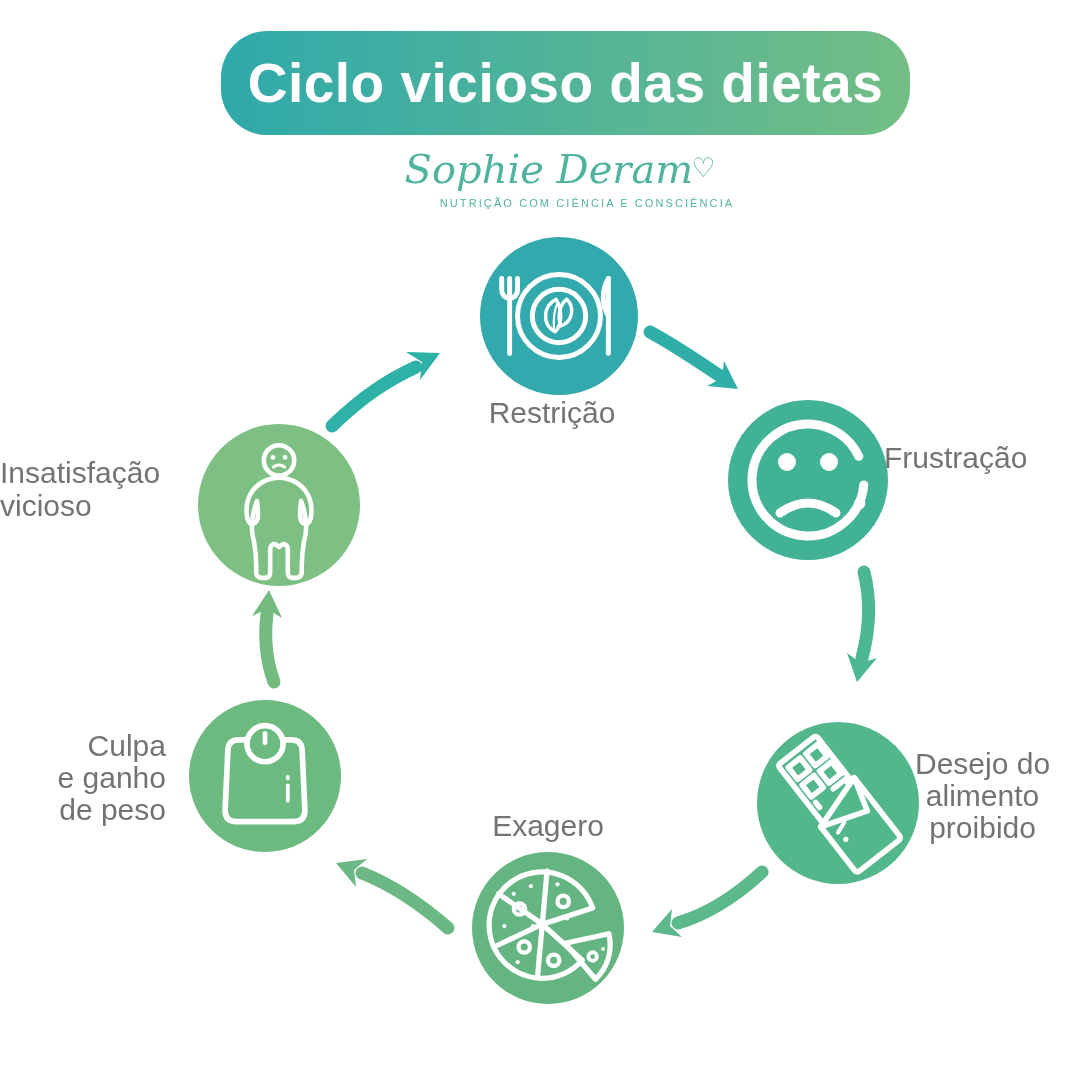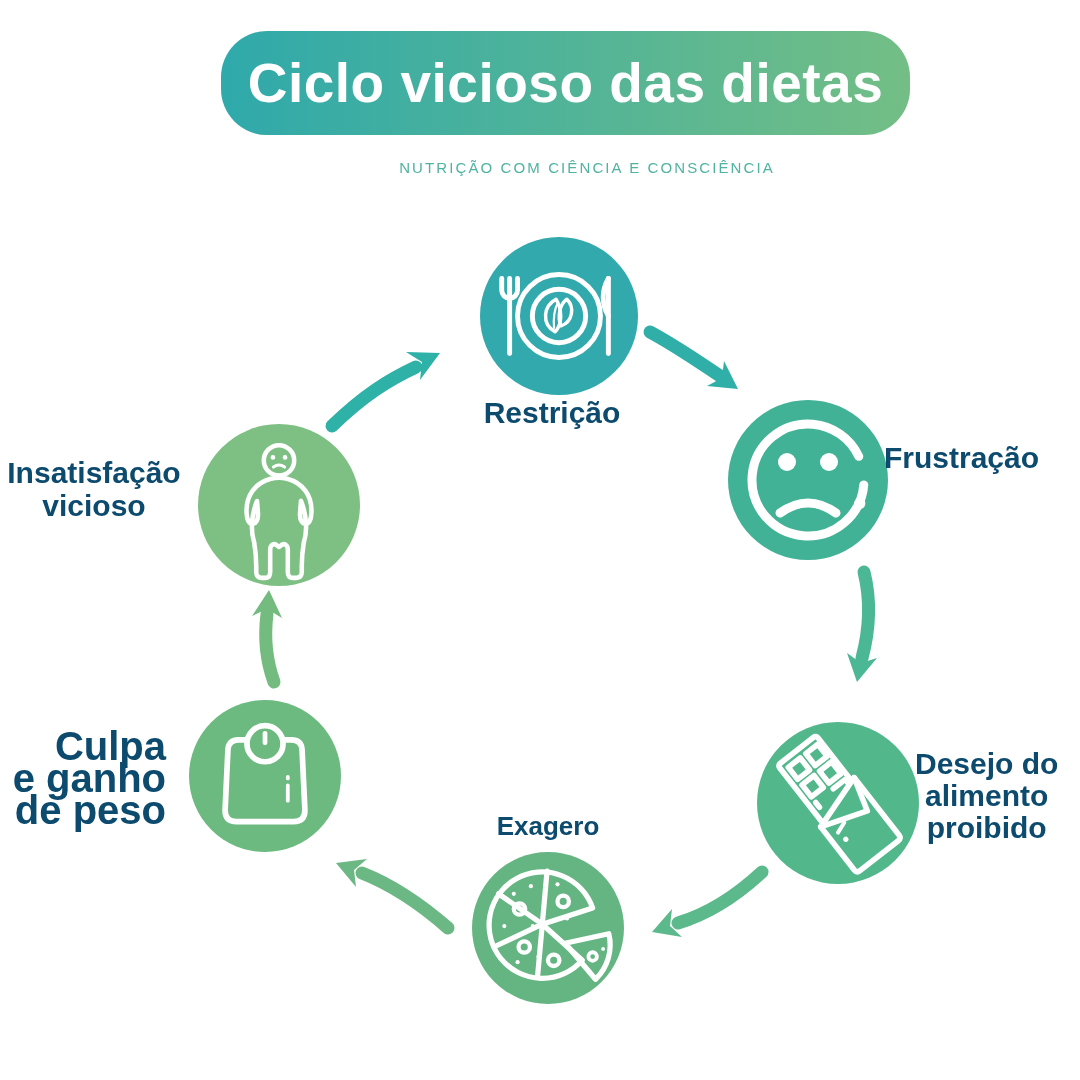--- a/index.html
+++ b/index.html
@@ -9,60 +9,61 @@
   
   .title-banner{position:absolute;left:221px;top:31px;width:689px;height:104px;
     border-radius:46px;background:linear-gradient(90deg,#2FA9AB 0%,#73BE85 100%);
     display:flex;align-items:center;justify-content:center;}
   .title-text{color:#ffffff;font-size:55px;font-weight:700;letter-spacing:.5px;}
 
   
   .logo{position:absolute;left:360px;top:146px;width:400px;text-align:center;color:#4FB3A0;}
   .logo-script{font-family:"DejaVu Serif",serif;font-style:italic;font-size:40px;line-height:44px;}
   .logo-heart{font-size:27px;vertical-align:6px;margin-left:-2px;}
-  .logo-tagline{font-size:15px;letter-spacing:2.1px;margin-top:13px;transform:translateX(27px);font-weight:400;}
+  .logo-tagline{font-size:11px;letter-spacing:2.1px;margin-top:6px;transform:translateX(27px);font-weight:400;}
 
   
   .circle{position:absolute;border-radius:50%;}
   .circle svg{width:100%;height:100%;display:block;}
   .c-restricao   {left:480px;top:237px;width:158px;height:158px;background:#32A9AC;}
   .c-frustracao  {left:728px;top:400px;width:160px;height:160px;background:#41B296;}
   .c-desejo      {left:757px;top:722px;width:162px;height:162px;background:#53B78C;}
   .c-exagero     {left:472px;top:852px;width:152px;height:152px;background:#65B583;}
   .c-culpa       {left:189px;top:700px;width:152px;height:152px;background:#6CBA7F;}
   .c-insatisfacao{left:198px;top:424px;width:162px;height:162px;background:#7EC083;}
 
   
-  .step-label{position:absolute;color:#0c4a6e;font-weight:700;}
+  .step-label{position:absolute;color:#737373;font-weight:400;}
   .l-restricao   {left:402px;top:396px;width:300px;text-align:center;font-size:30px;line-height:33px;}
   .l-frustracao  {left:884px;top:442px;text-align:center;font-size:30px;line-height:32px;}
   .l-desejo      {left:915px;top:748px;text-align:center;font-size:30px;line-height:32px;}
-  .l-exagero     {left:448px;top:810px;width:200px;text-align:center;font-size:26px;line-height:32px;}
-  .l-culpa       {left:10px;top:730px;width:156px;text-align:right;font-size:40px;line-height:32px;}
-  .l-insatisfacao{left:0px;top:456px;width:188px;text-align:center;font-size:30px;line-height:33px;}
+  .l-exagero     {left:448px;top:810px;width:200px;text-align:center;font-size:30px;line-height:32px;}
+  .l-culpa       {left:10px;top:730px;width:156px;text-align:right;font-size:30px;line-height:32px;}
+  .l-insatisfacao{left:0px;top:456px;width:188px;text-align:left;font-size:30px;line-height:33px;}
 
   
   .arrow{position:absolute;}
   .a1{left:318px;top:324px;width:140px;height:110px;}
   .a2{left:634px;top:318px;width:112px;height:92px;}
   .a3{left:818px;top:564px;width:86px;height:124px;}
   .a4{left:636px;top:856px;width:142px;height:96px;}
   .a5{left:316px;top:838px;width:142px;height:104px;}
   .a6{left:226px;top:582px;width:86px;height:118px;}
 </style>
 </head>
 <body>
 
 <div class="canvas">
 
   <div class="title-banner">
     <div class="title-text">Ciclo vicioso das dietas</div>
   </div>
 
   <div class="logo">
+    <div class="logo-script"><span>Sophie Deram</span><span class="logo-heart">♡</span></div>
     <div class="logo-tagline">NUTRIÇÃO COM CIÊNCIA E CONSCIÊNCIA</div>
   </div>
 
   <div class="circle c-restricao">
     <svg viewBox="0 0 160 160">
       <g fill="none" stroke="#fff" stroke-width="5" stroke-linecap="round" stroke-linejoin="round">
         <path d="M22 42 v12 a8 8 0 0 0 16 0 v-12"></path>
         <path d="M30 42 v18"></path>
         <path d="M30 62 v56"></path>
         <circle cx="80" cy="80" r="42"></circle>

